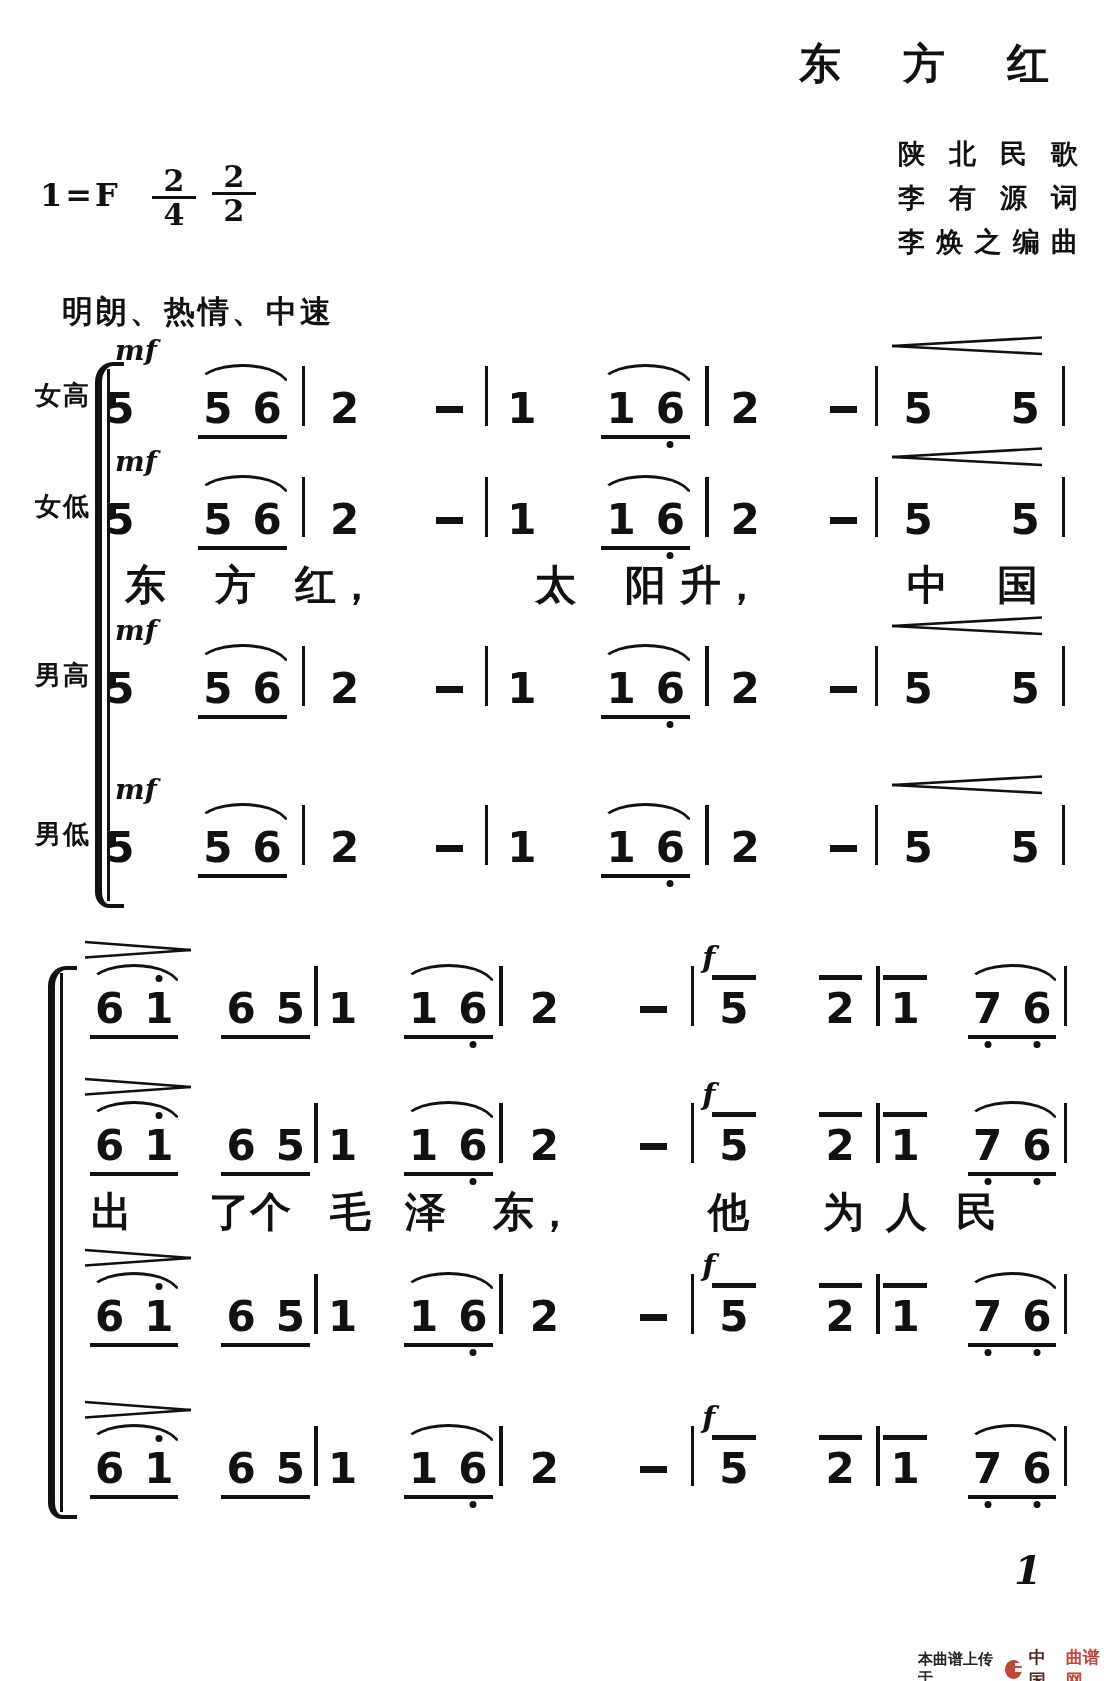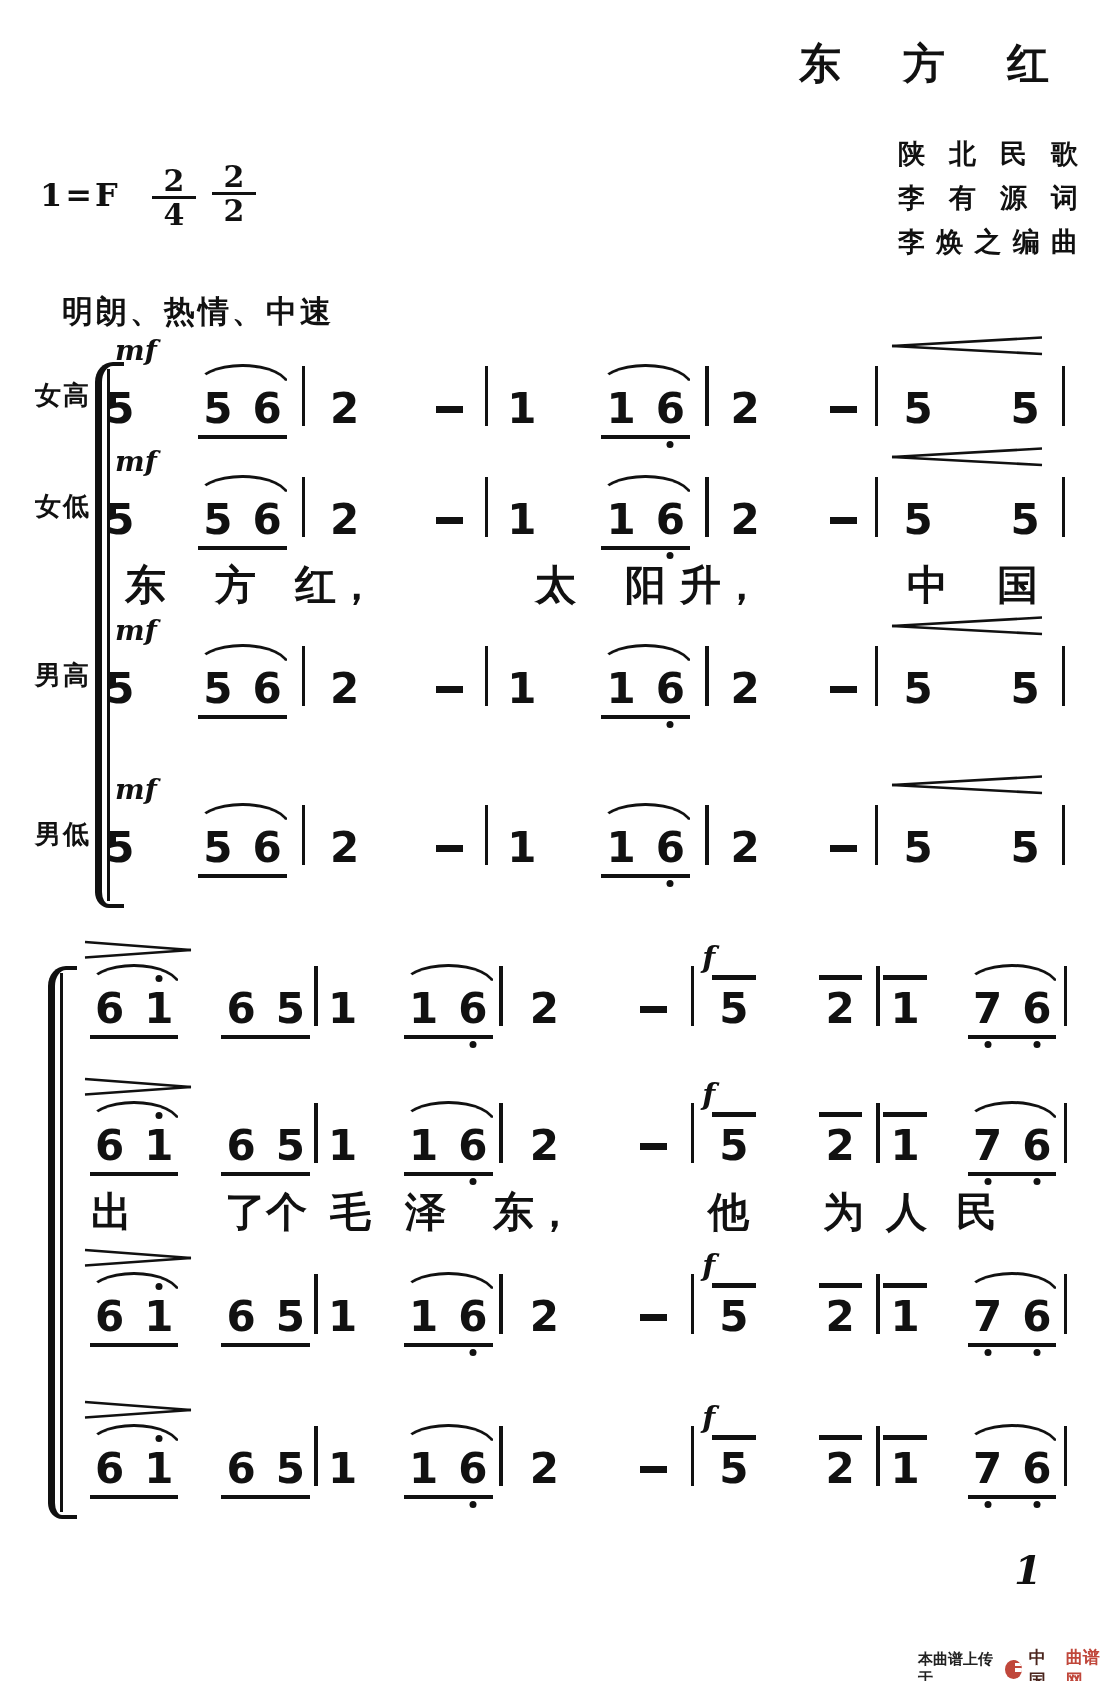--- a/index.html
+++ b/index.html
@@ -79,21 +79,21 @@
   .lyric{position:absolute;top:0;font-size:41px;font-weight:bold;white-space:nowrap;}
   .sys-0 .lyric:nth-child(1){left:40px;}
   .sys-0 .lyric:nth-child(2){left:130px;}
   .sys-0 .lyric:nth-child(3){left:210px;}
   .sys-0 .lyric:nth-child(4){left:450px;}
   .sys-0 .lyric:nth-child(5){left:540px;}
   .sys-0 .lyric:nth-child(6){left:595px;}
   .sys-0 .lyric:nth-child(7){left:822px;}
   .sys-0 .lyric:nth-child(8){left:912px;}
   .sys-1 .lyric:nth-child(1){left:11px;}
-  .sys-1 .lyric:nth-child(2){left:145px;}
+  .sys-1 .lyric:nth-child(2){left:129px;}
   .sys-1 .lyric:nth-child(3){left:250px;}
   .sys-1 .lyric:nth-child(4){left:325px;}
   .sys-1 .lyric:nth-child(5){left:413px;}
   .sys-1 .lyric:nth-child(6){left:628px;}
   .sys-1 .lyric:nth-child(7){left:743px;}
   .sys-1 .lyric:nth-child(8){left:806px;}
   .sys-1 .lyric:nth-child(9){left:876px;}
   
   .pagenum{position:absolute;left:1014px;top:1546px;font-family:"DejaVu Serif",serif;font-style:italic;font-weight:bold;font-size:40px;}
   .footer{position:absolute;left:918px;top:1646px;display:flex;align-items:center;gap:7px;font-size:15px;}

